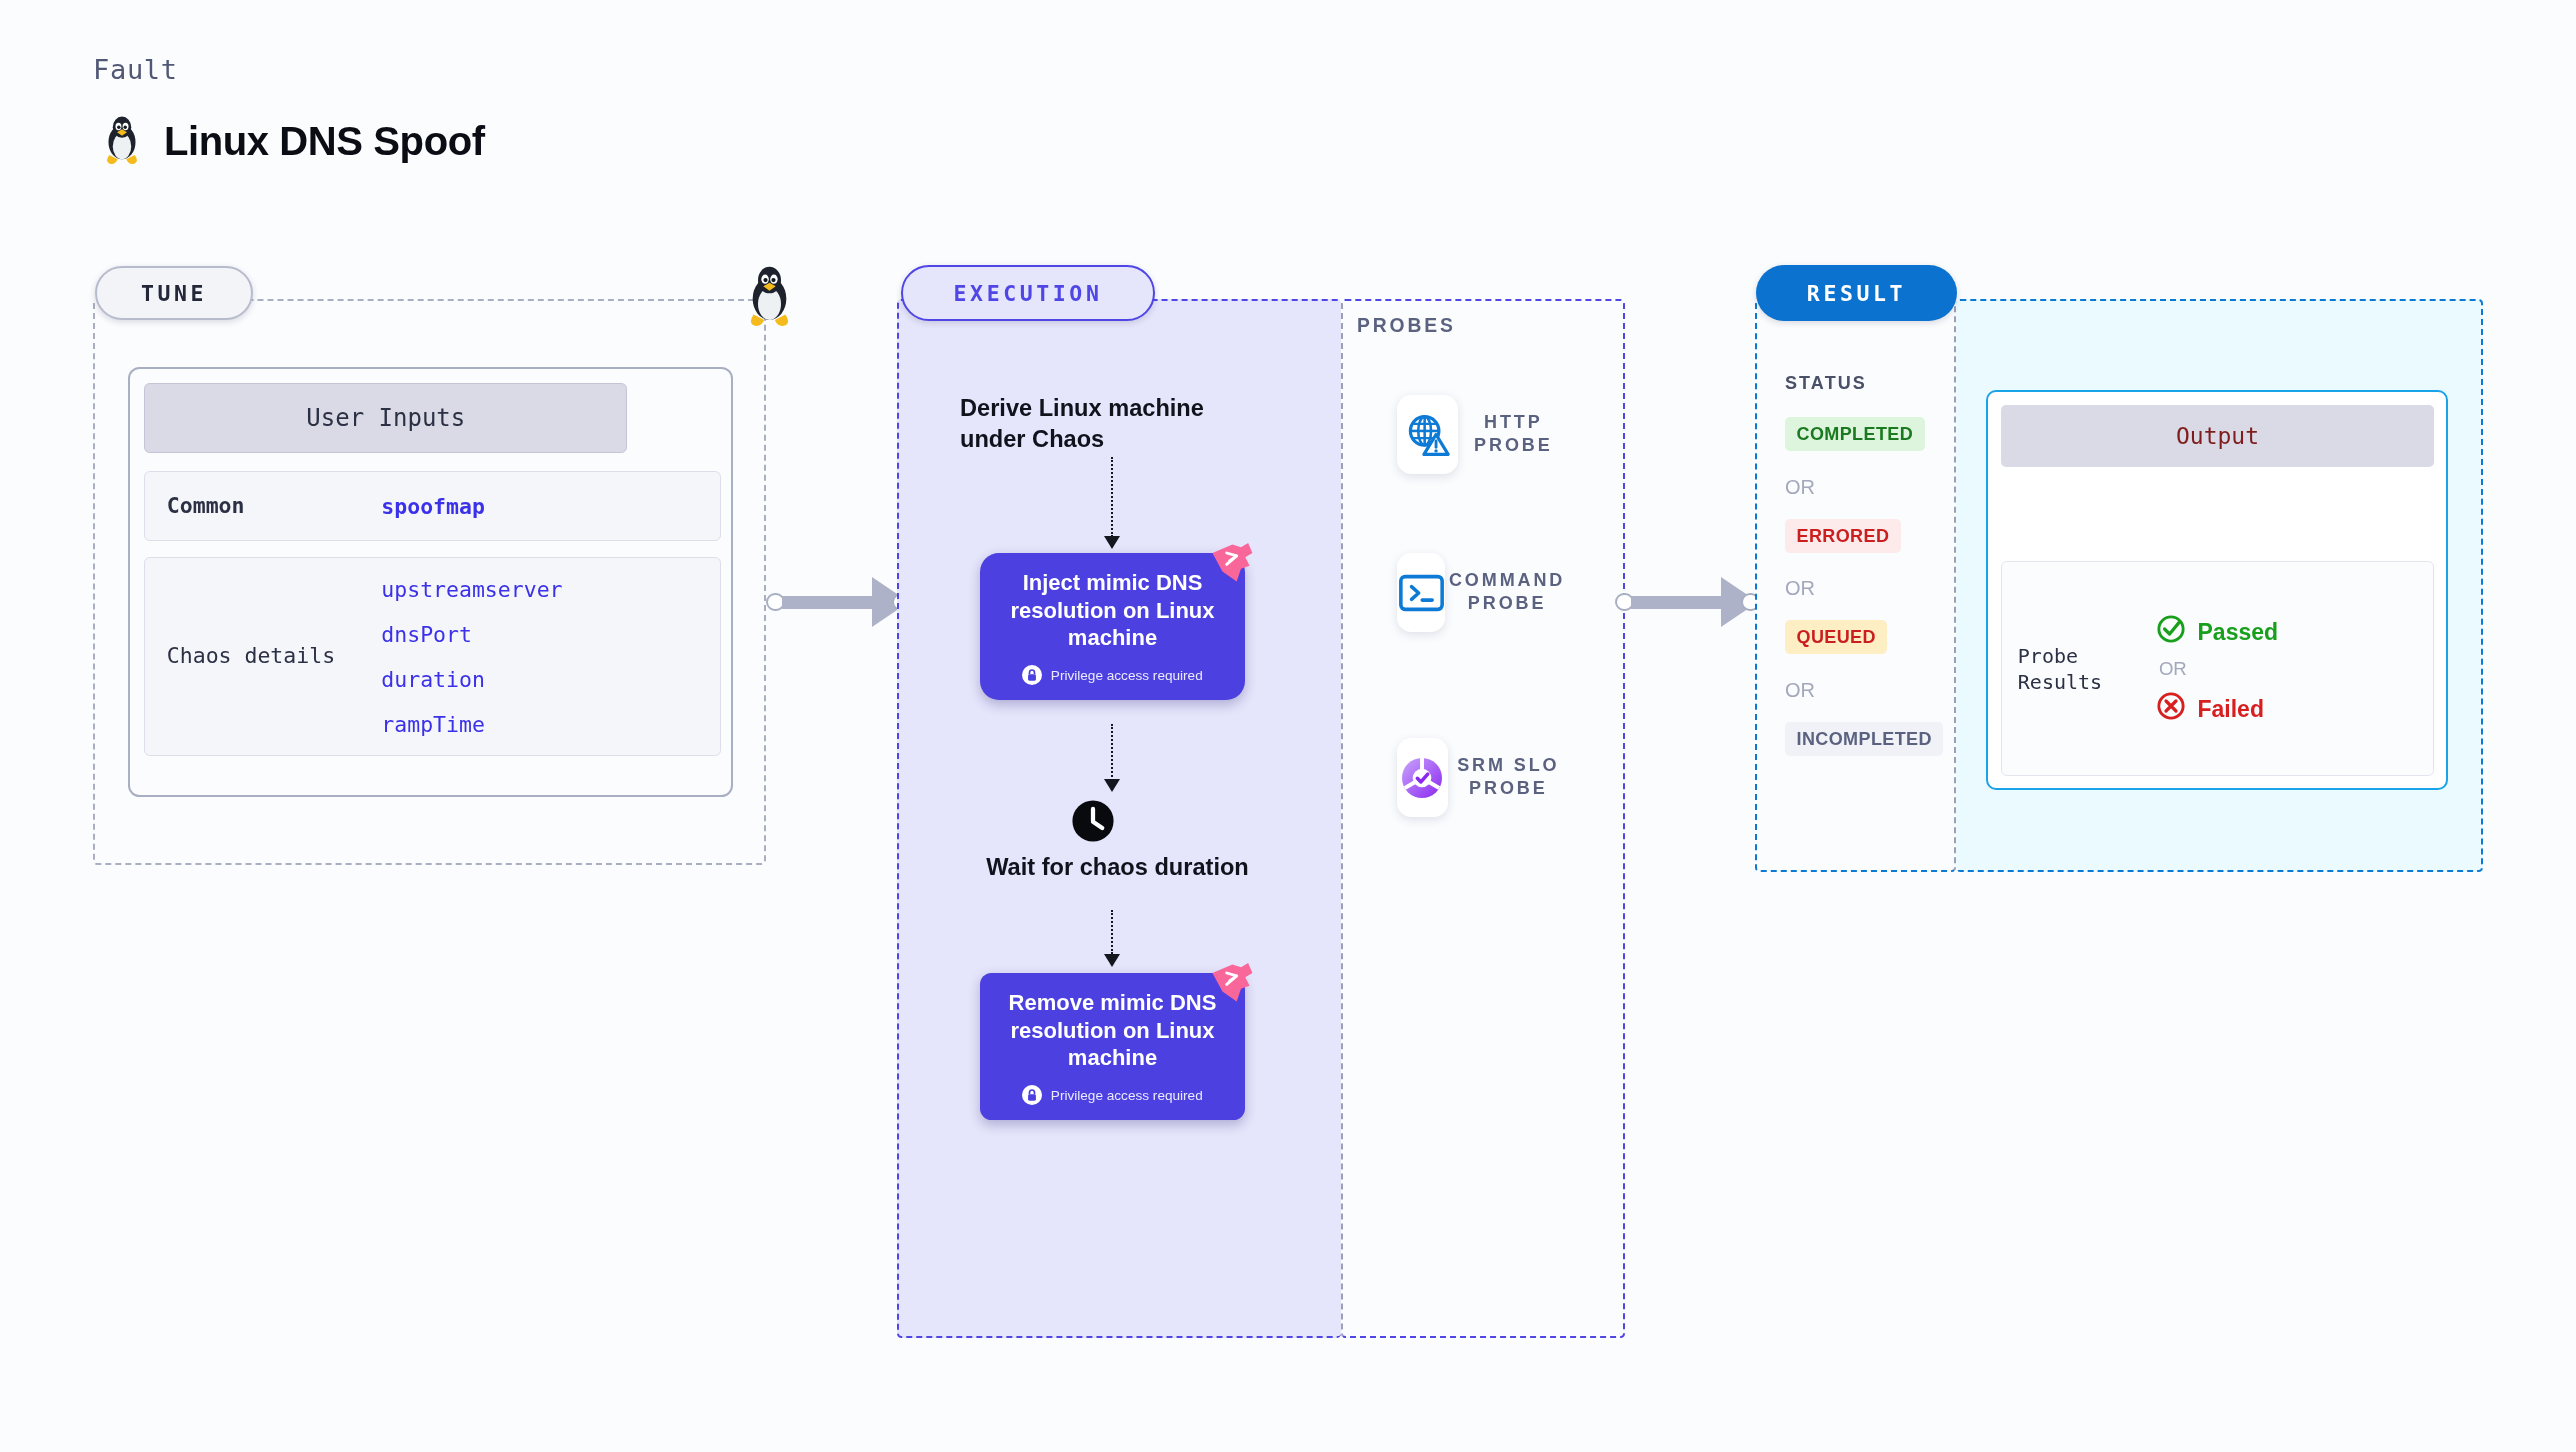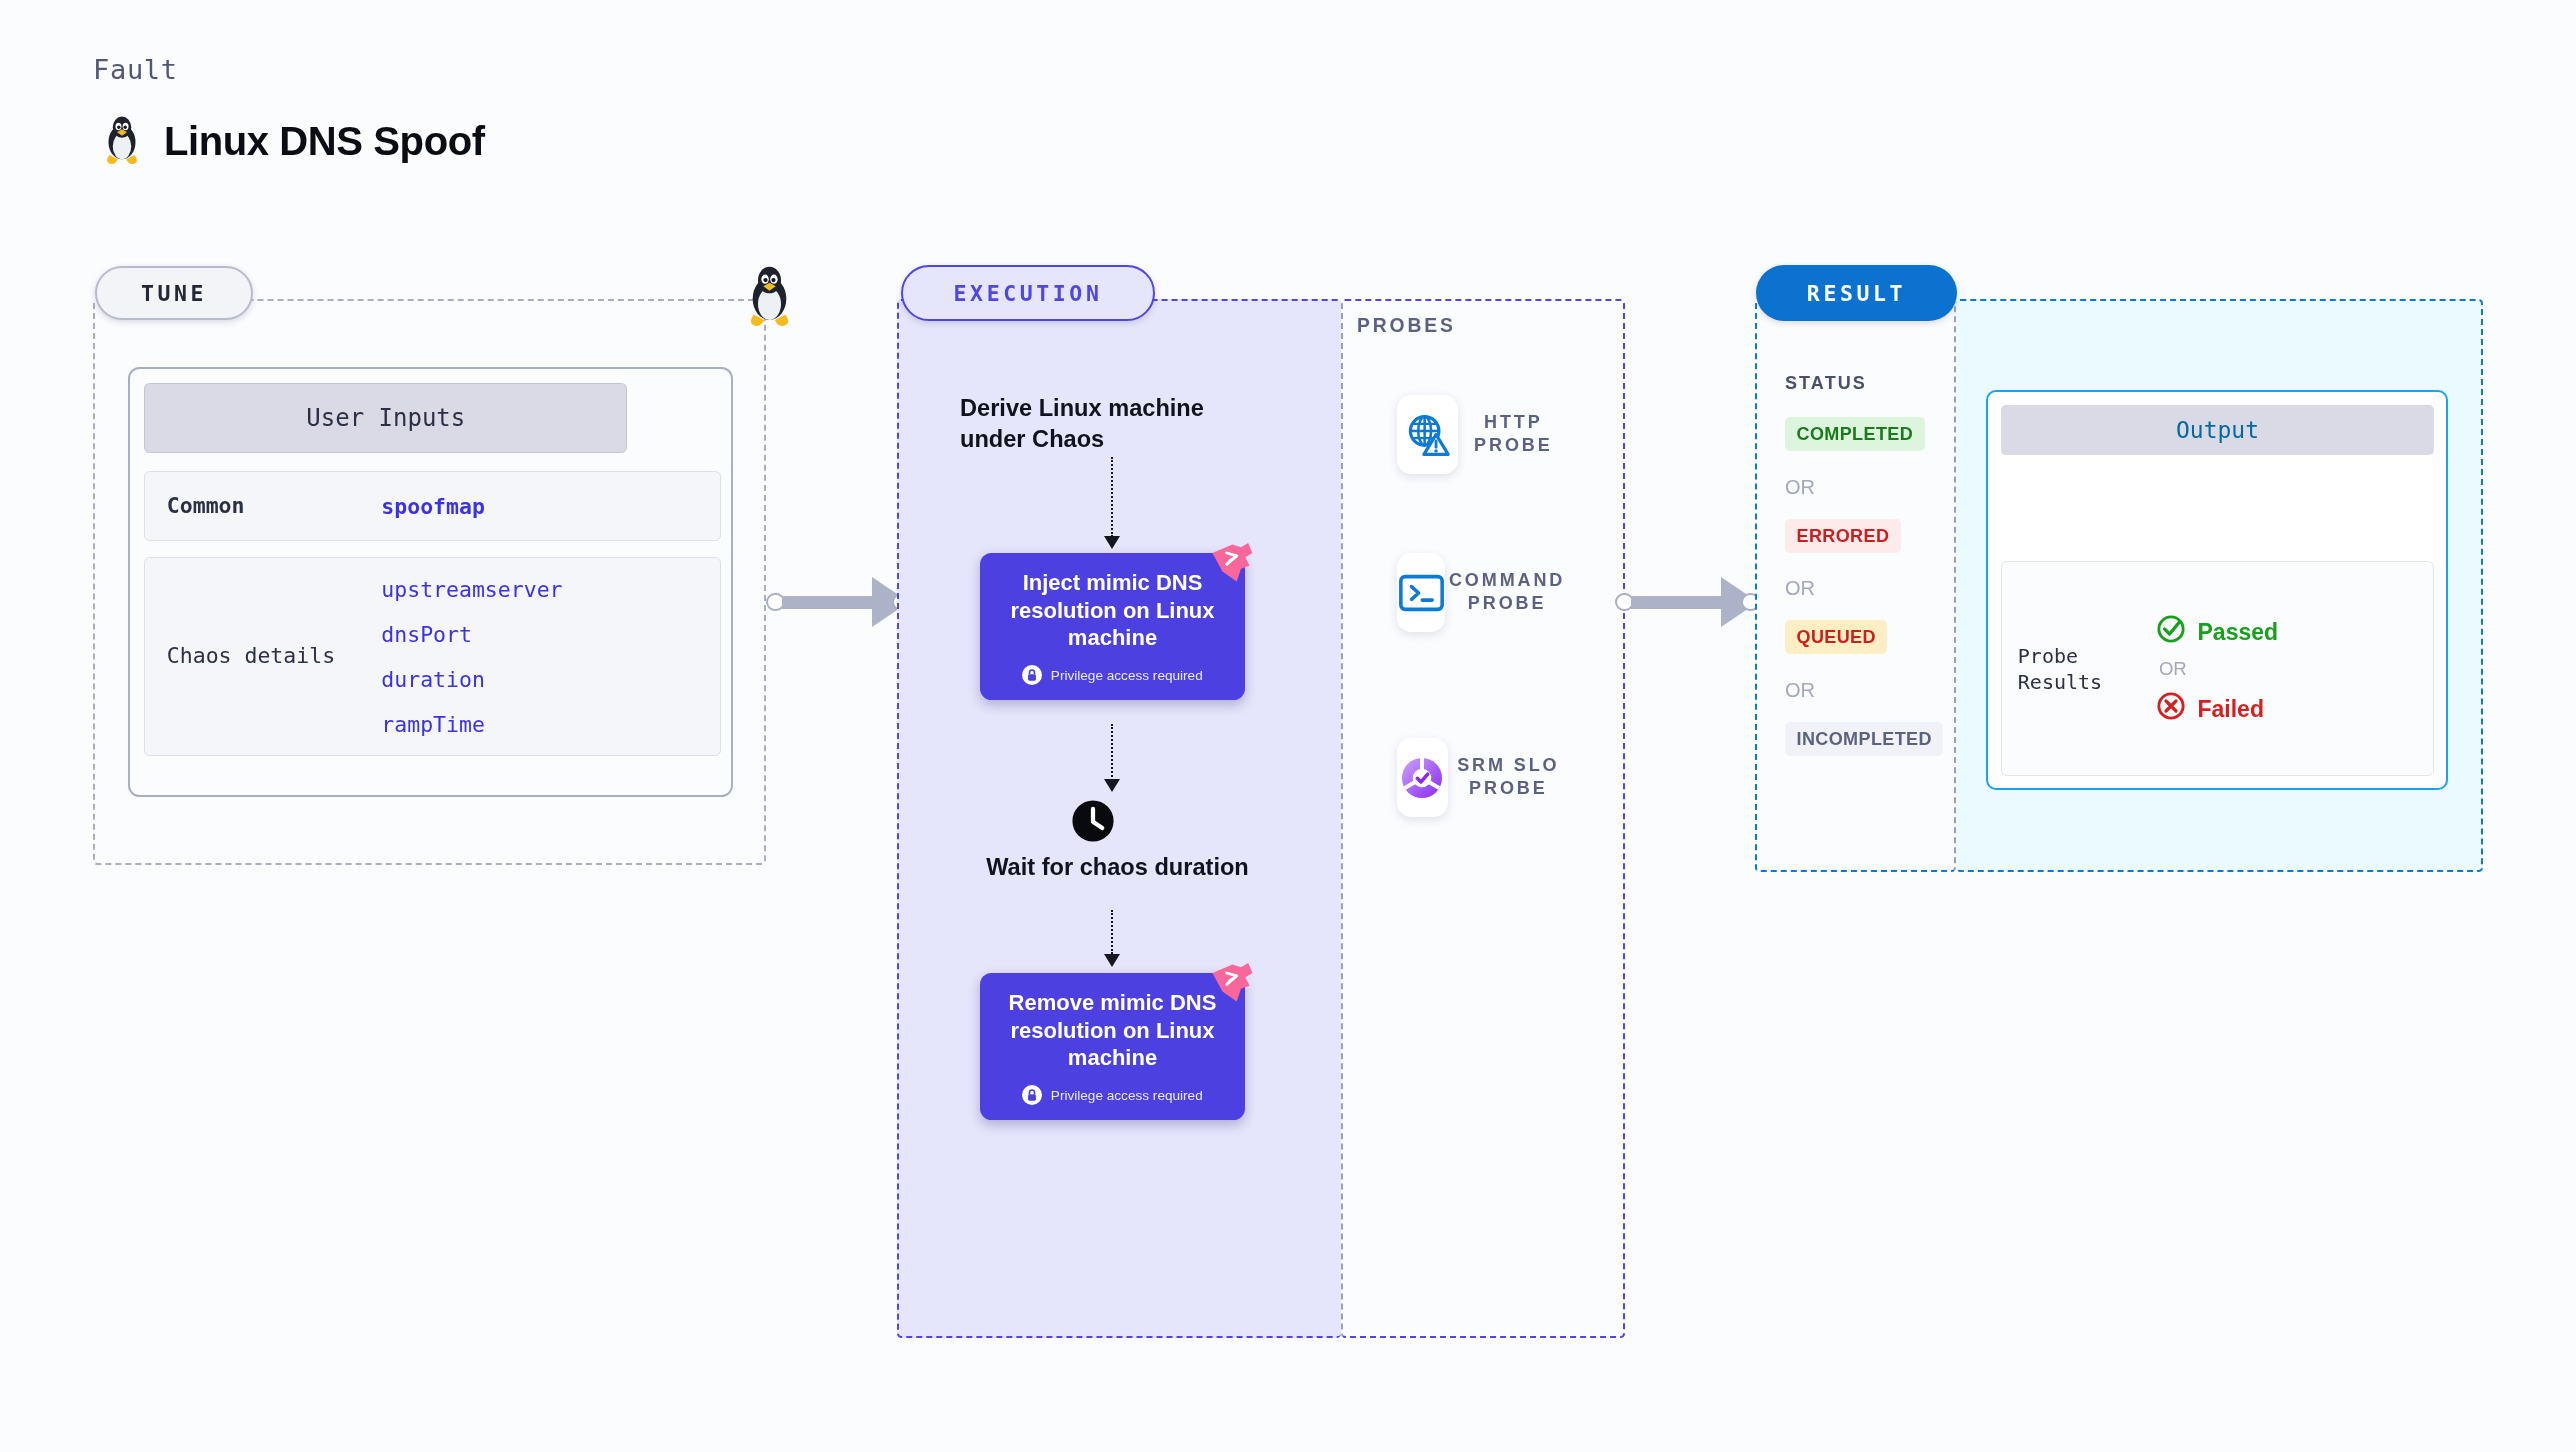--- a/index.html
+++ b/index.html
@@ -123,21 +123,21 @@
   }
   .action-title{
     font-size:22px;font-weight:bold;color:#ffffff;text-align:center;line-height:1.26;
   }
   .priv-row{
     display:flex;align-items:center;justify-content:center;gap:8.6px;margin-top:13px;
   }
   .priv-text{font-size:13.6px;color:#eceafe;}
   .corner-ribbon{position:absolute;right:-8.6px;top:-10px;width:46px;height:40px;}
 
-  #node-inject{left:980px;top:553px;}
+  #node-inject{left:980px;top:553px;border-radius:19px;}
   #node-remove{left:980px;top:973px;}
 
   #clock-icon{position:absolute;left:1071px;top:799px;width:44px;height:44px;}
   #wait-text{
     position:absolute;left:960px;top:852px;width:315px;text-align:center;
     font-size:23.6px;font-weight:bold;color:#10121c;line-height:1.33;
   }
 
   
   .probe-item{position:absolute;width:172px;display:flex;}
@@ -183,25 +183,25 @@
   #or-2{top:577px;}
   #badge-queued{top:620px;background:#fdeec4;color:#cb1f1f;}
   #or-3{top:679px;}
   #badge-incompleted{top:722px;background:#f1f2f7;color:#5b6280;}
 
   #output-card{
     position:absolute;left:1986px;top:390px;width:462px;height:400px;
     box-sizing:border-box;border:2.9px solid #19a3e8;border-radius:10px;background:#ffffff;
   }
   #output-header{
-    position:absolute;left:13px;top:13px;width:433px;height:50px;
+    position:absolute;left:13px;top:13px;width:433px;height:62px;
     box-sizing:border-box;background:#d9dae6;border-radius:5px;
     display:flex;align-items:center;justify-content:center;
     font-family:"DejaVu Sans Mono","Liberation Mono",monospace;
-    font-size:23px;color:#0369a1;
+    font-size:23px;color:#7f1d1d;
   }
   .out-row{
     position:absolute;left:13px;width:433px;box-sizing:border-box;
     background:#fbfcfe;border:0.7px solid #e3e5ee;border-radius:5.7px;display:flex;align-items:center;
   }
   .out-label{
     font-family:"DejaVu Sans Mono","Liberation Mono",monospace;
     font-size:20px;color:#2b3044;width:154px;padding-left:15.8px;box-sizing:border-box;line-height:1.3;
   }
   #out-metrics{top:83px;height:72px;}

